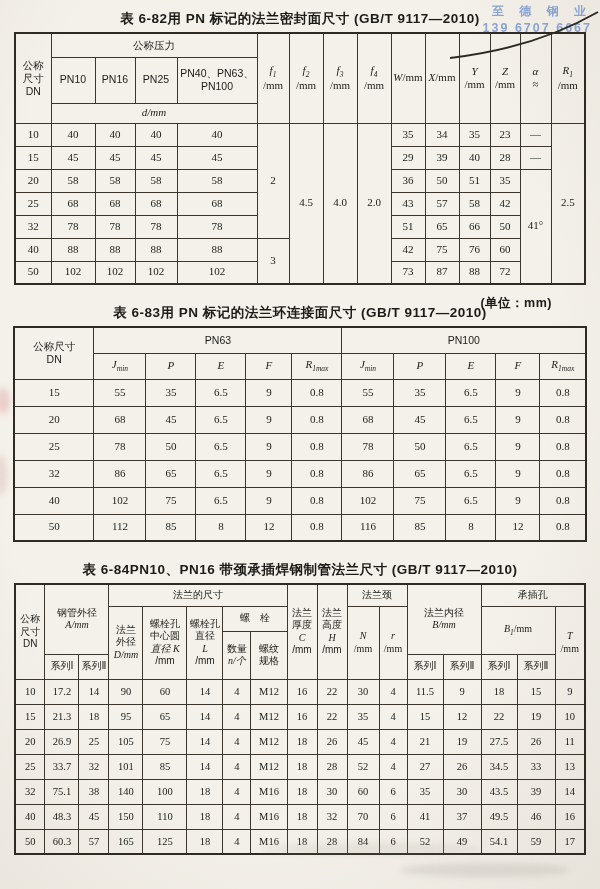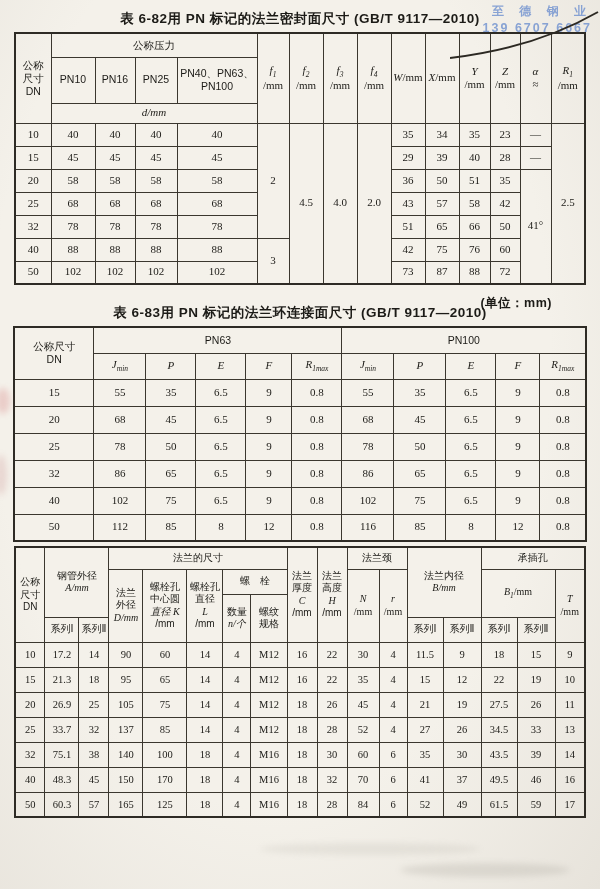--- a/index.html
+++ b/index.html
@@ -369,20 +369,23 @@
         <td>0.8</td>
         <td>116</td>
         <td>85</td>
         <td>8</td>
         <td>12</td>
         <td>0.8</td>
       </tr>
     </tbody>
   </table>
 
+  <div class="titlebar mid">
+    <span class="tlabel">表 6-84</span><span>PN10、PN16 带颈承插焊钢制管法兰尺寸 (GB/T 9117—2010)</span>
+  </div>
 
   <table class="t3">
     <colgroup>
       <col style="width:30px">
         <col style="width:34px">
         <col style="width:30px">
       <col style="width:34px">
         <col style="width:44px">
         <col style="width:36px">
         <col style="width:28px">
@@ -537,21 +540,21 @@
           <td>21</td>
           <td>19</td>
           <td>27.5</td>
           <td>26</td>
           <td>11</td>
       </tr>
       <tr style="height:25px">
         <td>25</td>
           <td>33.7</td>
           <td>32</td>
-          <td>137</td>
+          <td>101</td>
           <td>85</td>
           <td>14</td>
           <td>4</td>
           <td>M12</td>
           <td>18</td>
           <td>28</td>
           <td>52</td>
           <td>4</td>
           <td>27</td>
           <td>26</td>
@@ -576,21 +579,21 @@
           <td>30</td>
           <td>43.5</td>
           <td>39</td>
           <td>14</td>
       </tr>
       <tr style="height:25px">
         <td>40</td>
           <td>48.3</td>
           <td>45</td>
           <td>150</td>
-          <td>170</td>
+          <td>110</td>
           <td>18</td>
           <td>4</td>
           <td>M16</td>
           <td>18</td>
           <td>32</td>
           <td>70</td>
           <td>6</td>
           <td>41</td>
           <td>37</td>
           <td>49.5</td>
@@ -605,21 +608,21 @@
           <td>125</td>
           <td>18</td>
           <td>4</td>
           <td>M16</td>
           <td>18</td>
           <td>28</td>
           <td>84</td>
           <td>6</td>
           <td>52</td>
           <td>49</td>
-          <td>61.5</td>
+          <td>54.1</td>
           <td>59</td>
           <td>17</td>
       </tr>
     </tbody>
   </table>
 
 
   <div class="artifact a1"></div>
   <div class="artifact a2"></div>
   <div class="artifact a3"></div>

